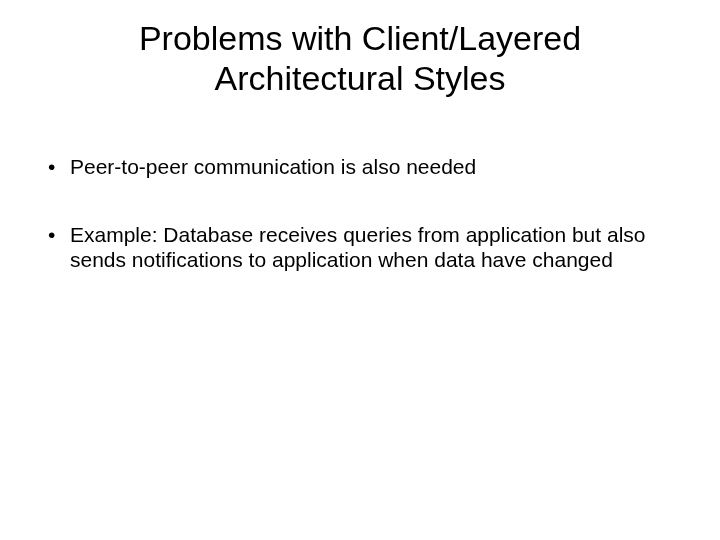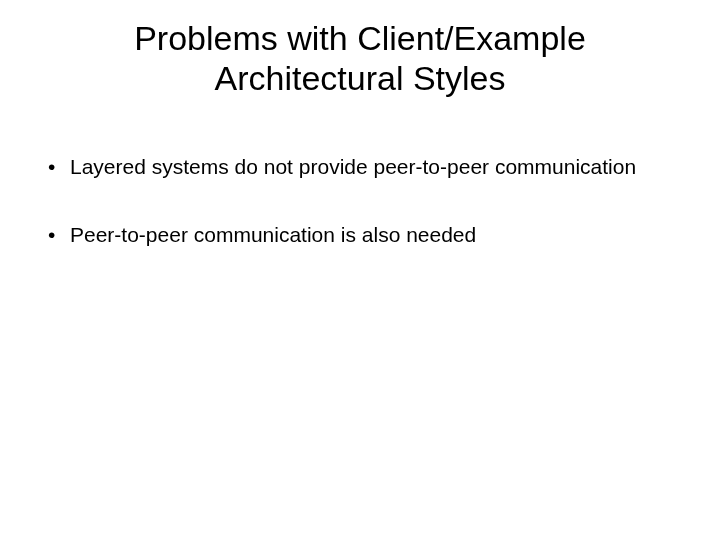--- a/index.html
+++ b/index.html
@@ -42,18 +42,18 @@
     left: 0;
     top: 0;
     font-size: 21px;
     line-height: 1.22;
   }
 </style>
 </head>
 <body>
 
 <div class="slide">
-  <h1 class="title">Problems with Client/Example Architectural Styles</h1>
+  <h1 class="title">Problems with Client/Layered Architectural Styles</h1>
   <ul class="bullets">
-    <li>Layered systems do not provide peer-to-peer communication</li>
     <li>Peer-to-peer communication is also needed</li>
+    <li>Example: Database receives queries  from application but also sends notifications to application when data have changed</li>
   </ul>
 </div>
 
 </body></html>

